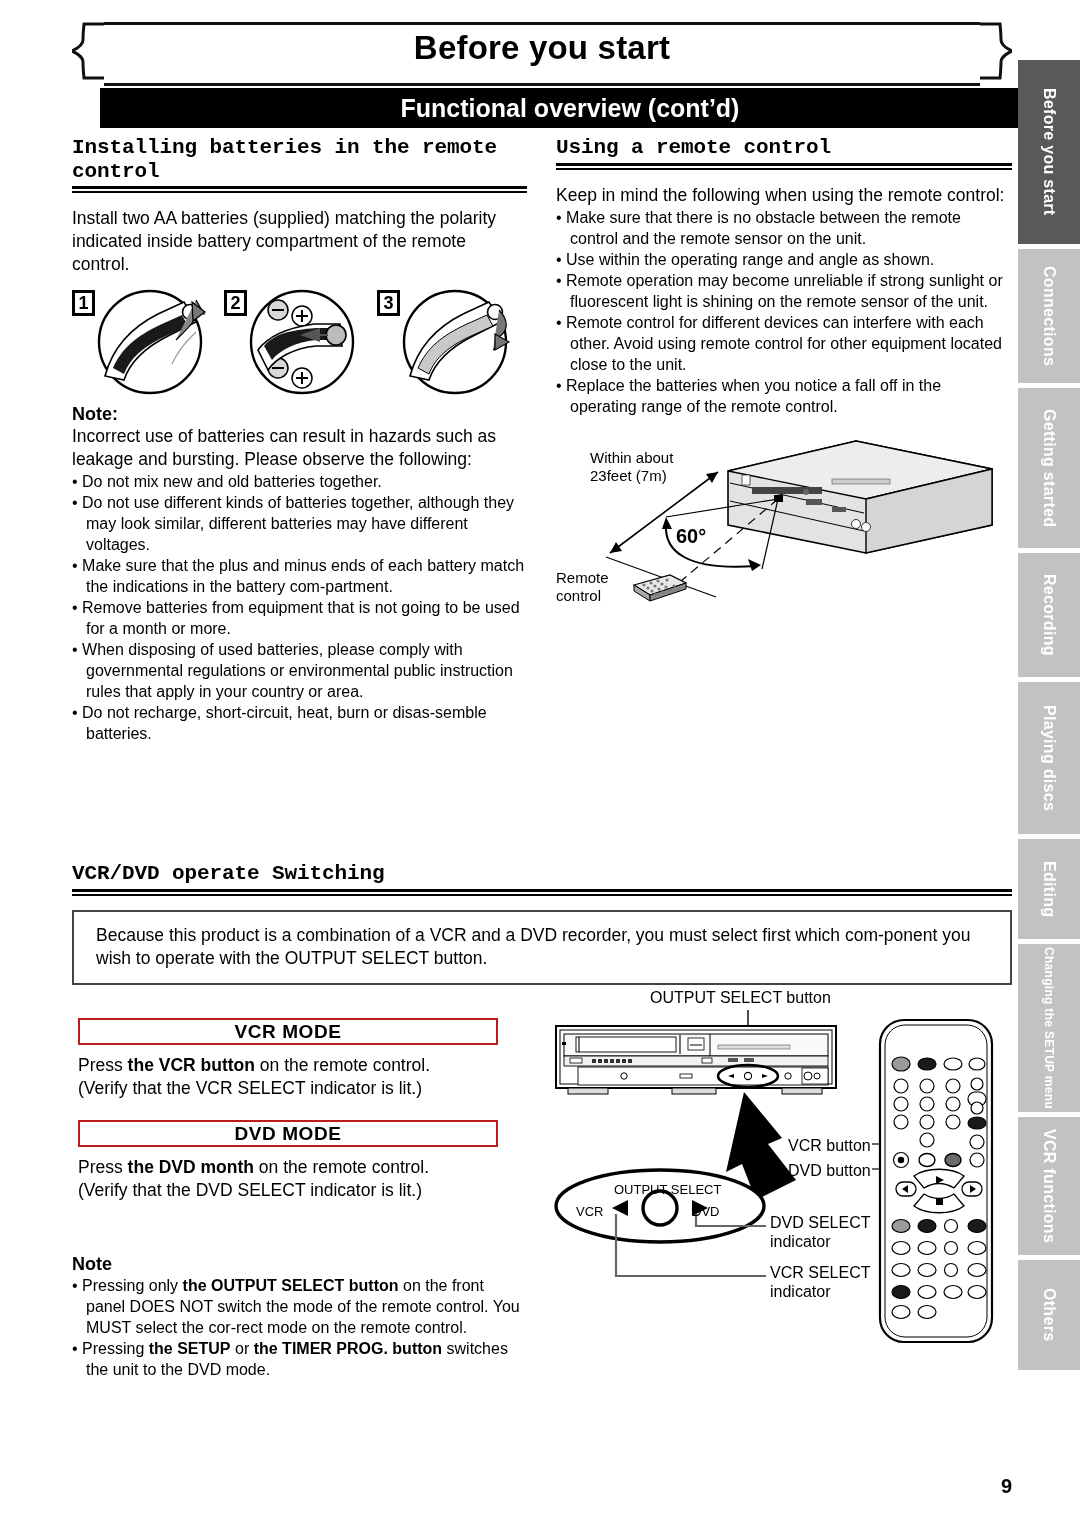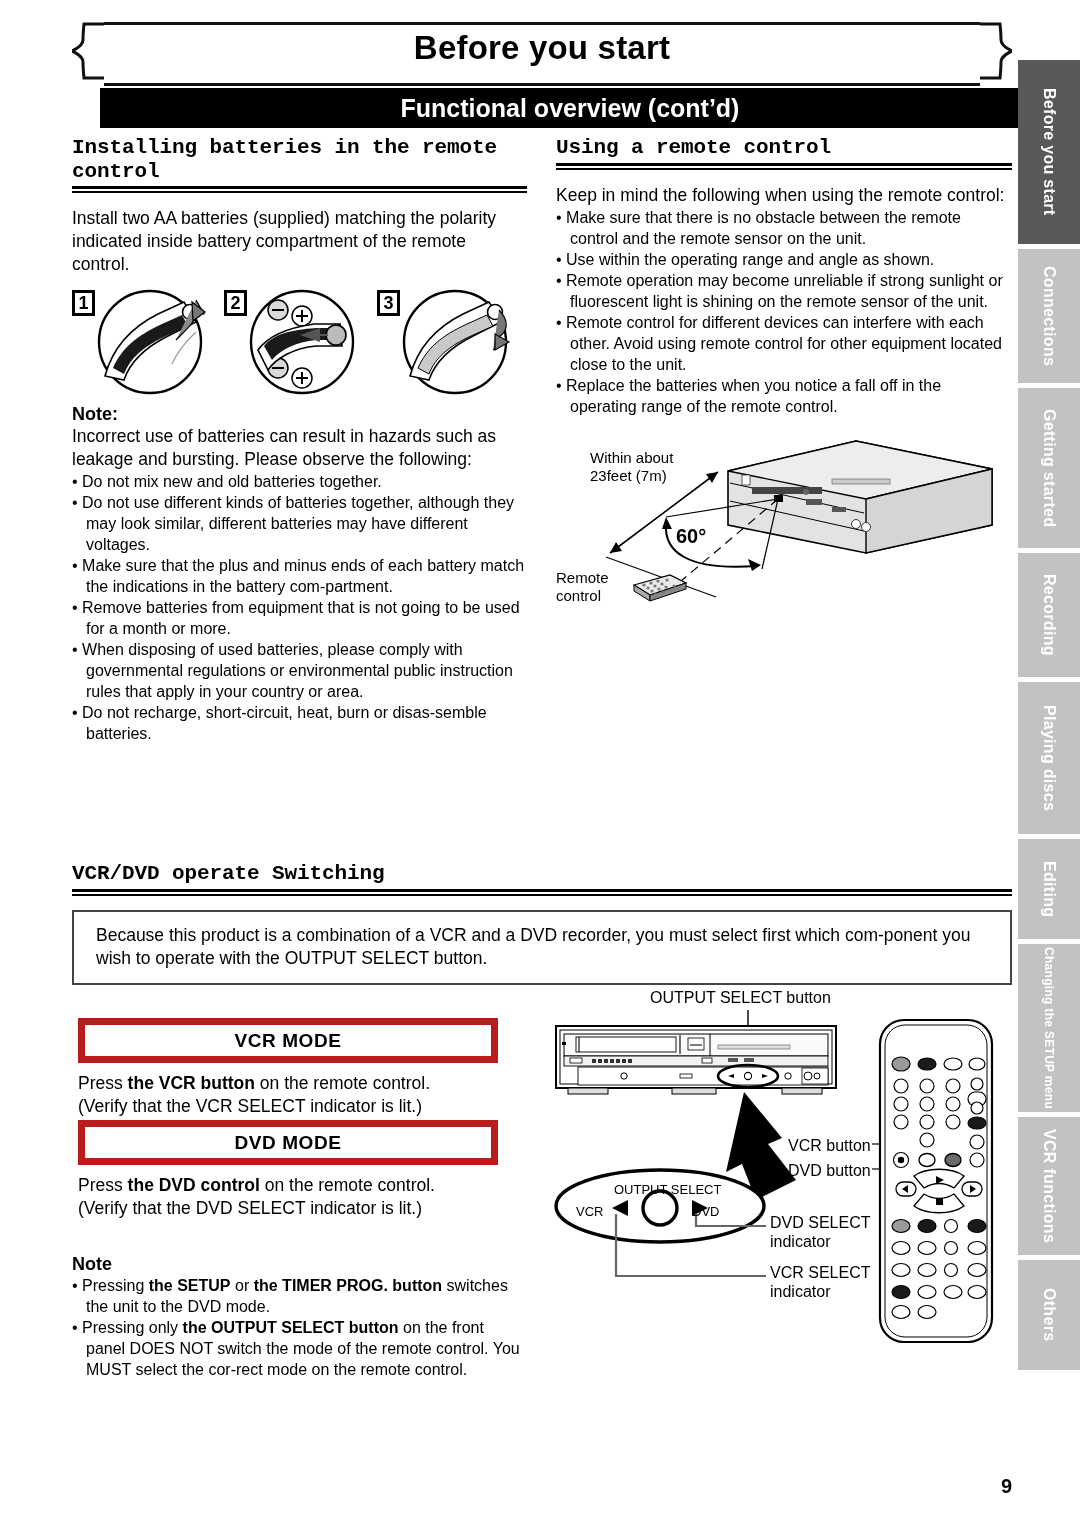--- a/index.html
+++ b/index.html
@@ -69,21 +69,21 @@
   .rangefig{position:relative;height:205px;margin-top:12px;}
   .fig-lab{position:absolute;font-size:15px;line-height:1.18;}
 
   
   .switch-sec{position:absolute;left:72px;top:862px;width:940px;}
   .infobox{
     border:2px solid #444;box-sizing:border-box;
     padding:12px 22px 13px 22px;font-size:17.5px;line-height:1.33;
   }
   .modebox{
-    border:7px solid #b91c1c;box-sizing:border-box;height:45px;
+    border:2px solid #b91c1c;box-sizing:border-box;height:27px;
     display:flex;align-items:center;justify-content:center;
     font-size:19px;font-weight:bold;letter-spacing:.6px;
   }
   .mode-caption{
     font-size:17.5px;line-height:1.32;margin-top:9px;
   }
   .bot-note{position:absolute;left:72px;top:1254px;width:452px;}
 
   
   .diagram{position:absolute;left:520px;top:988px;width:500px;height:400px;}
@@ -292,30 +292,30 @@
     <div class="modebox">VCR MODE</div>
     <div class="mode-caption">
       <span>Press </span><b>the VCR button</b><span> on the remote control.</span><br>
       <span>(Verify that the VCR SELECT indicator is lit.)</span>
     </div>
   </div>
 
   <div style="position:absolute;left:78px;top:1120px;width:420px;">
     <div class="modebox">DVD MODE</div>
     <div class="mode-caption">
-      <span>Press </span><b>the DVD control</b><span> on the remote control.</span><br>
+      <span>Press </span><b>the DVD month</b><span> on the remote control.</span><br>
       <span>(Verify that the DVD SELECT indicator is lit.)</span>
     </div>
   </div>
 
   <div class="bot-note">
     <p class="note-h">Note</p>
     <ul class="bl">
+      <li class="body"><span>Pressing only </span><b>the OUTPUT SELECT button</b><span> on the front panel DOES NOT switch the mode of the remote control. You MUST select the cor-rect mode on the remote control.</span></li>
       <li class="body"><span>Pressing </span><b>the SETUP</b><span> or </span><b>the TIMER PROG. button</b><span> switches the unit to the DVD mode.</span></li>
-      <li class="body"><span>Pressing only </span><b>the OUTPUT SELECT button</b><span> on the front panel DOES NOT switch the mode of the remote control. You MUST select the cor-rect mode on the remote control.</span></li>
     </ul>
   </div>
 
   <div class="diagram">
     <div class="dlab" style="left:130px;top:0px;">OUTPUT SELECT button</div>
     <div class="dlab" style="left:268px;top:148px;">VCR button</div>
     <div class="dlab" style="left:268px;top:173px;">DVD button</div>
     <div class="dlab" style="left:250px;top:225px;">
       <span>DVD SELECT</span><br>
       <span>indicator</span>

